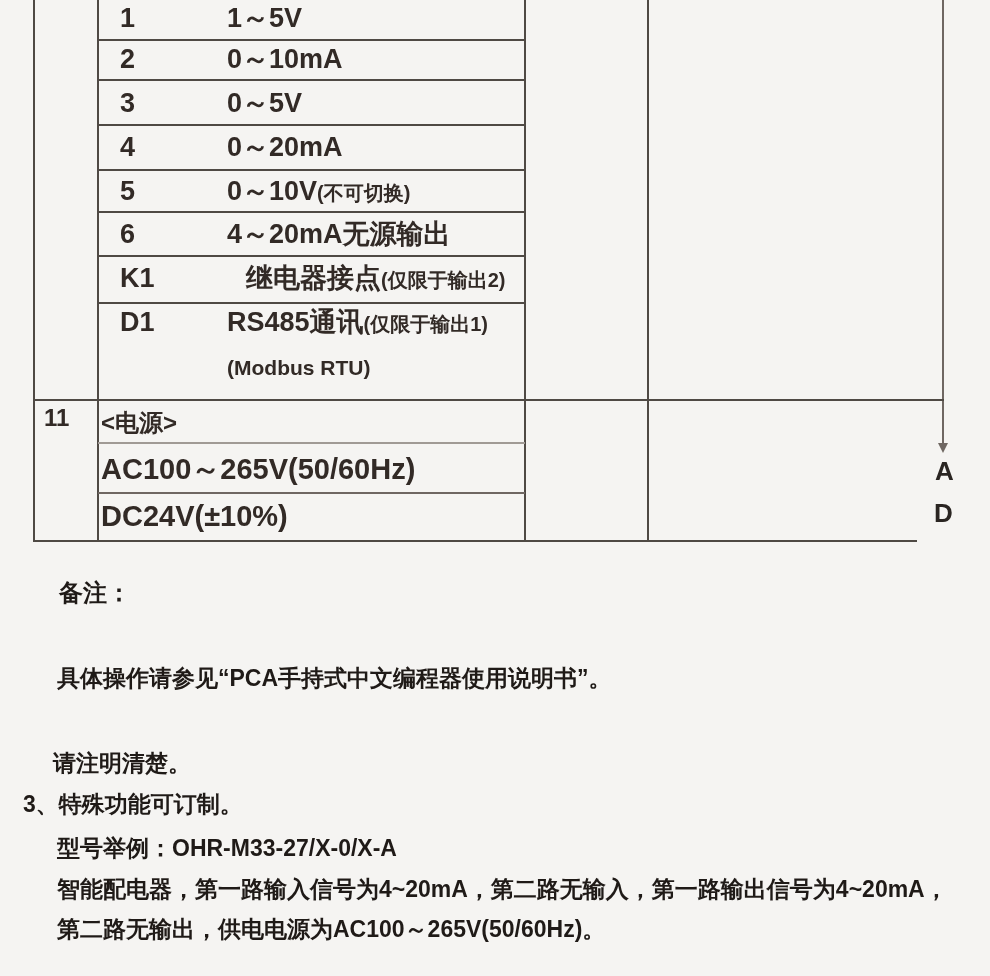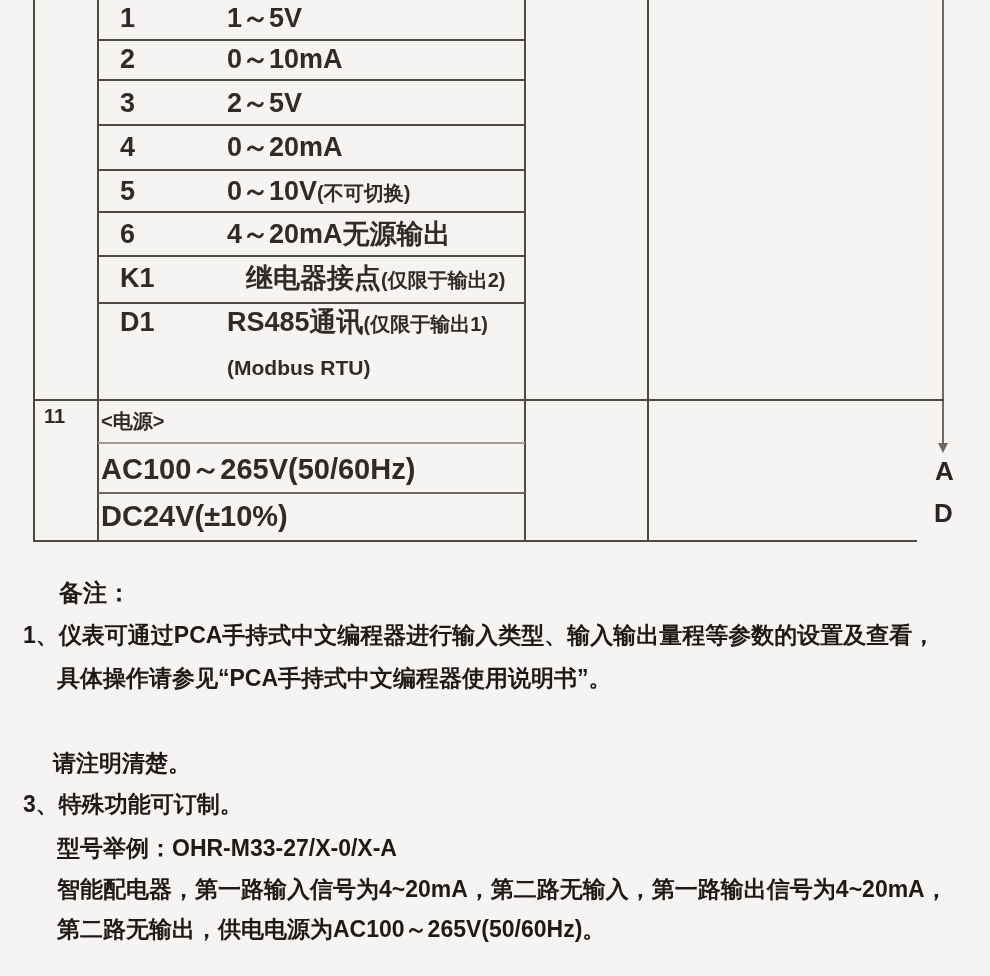--- a/index.html
+++ b/index.html
@@ -15,21 +15,21 @@
   .ln.grey{background:#a09a95;}
   .ln.mid{background:#6f6762;}
   
   .cell{
     position:absolute;white-space:nowrap;
     color:#322a26;font-weight:600;line-height:1;
     font-size:27px;letter-spacing:0px;
   }
   .cell .small, .cell.small{font-size:20px;font-weight:600;}
   .power{font-size:29px;}
-  .idx{font-size:20px;}
+  .idx{font-size:24px;}
   .letter{position:absolute;font-size:26px;font-weight:600;color:#2a2522;line-height:1;}
   .arrowhead{
     position:absolute;width:0;height:0;
     border-left:5px solid transparent;border-right:5px solid transparent;
     border-top:10px solid #6f6762;
   }
   .note{
     position:absolute;white-space:nowrap;line-height:1.15;
     color:#1f1a17;font-weight:700;font-size:23px;
   }
@@ -69,21 +69,21 @@
   <div class="cell" style="left:120px;top:265px;">K1</div>
   <div class="cell" style="left:120px;top:309px;text-align:right;">D1</div>
 
   <div class="cell" style="left:227px;top:5px;">
     <span>1～5V</span><span class="small"></span>
   </div>
   <div class="cell" style="left:227px;top:46px;">
     <span>0～10mA</span><span class="small"></span>
   </div>
   <div class="cell" style="left:227px;top:90px;">
-    <span>2～5V</span><span class="small"></span>
+    <span>0～5V</span><span class="small"></span>
   </div>
   <div class="cell" style="left:227px;top:134px;">
     <span>0～20mA</span><span class="small"></span>
   </div>
   <div class="cell" style="left:227px;top:178px;">
     <span>0～10V</span><span class="small">(不可切换)</span>
   </div>
   <div class="cell" style="left:227px;top:221px;">
     <span>4～20mA无源输出</span><span class="small"></span>
   </div>
@@ -97,21 +97,20 @@
 
   <div class="cell idx" style="left:44px;top:406px;">11</div>
   <div class="cell idx" style="left:101px;top:411px;">&lt;电源&gt;</div>
   <div class="cell power" style="left:101px;top:455px;">AC100～265V(50/60Hz)</div>
   <div class="cell power" style="left:101px;top:502px;">DC24V(±10%)</div>
 
   <div class="letter" style="left:935px;top:458px;">A</div>
   <div class="letter" style="left:934px;top:500px;">D</div>
 
   <div class="note heading" style="left:23px;top:579px;margin-left:36px;">备注：</div>
-  <div class="note" style="left:23px;top:622px;">1、仪表可通过PCA手持式中文编程器进行输入类型、输入输出量程等参数的设置及查看，</div>
   <div class="note" style="left:57px;top:665px;">具体操作请参见“PCA手持式中文编程器使用说明书”。</div>
   <div class="note" style="left:53px;top:750px;">请注明清楚。</div>
   <div class="note" style="left:23px;top:791px;">3、特殊功能可订制。</div>
   <div class="note" style="left:57px;top:835px;">型号举例：OHR-M33-27/X-0/X-A</div>
   <div class="note" style="left:57px;top:876px;">智能配电器，第一路输入信号为4~20mA，第二路无输入，第一路输出信号为4~20mA，</div>
   <div class="note" style="left:57px;top:916px;">第二路无输出，供电电源为AC100～265V(50/60Hz)。</div>
 
 </div>
 
 </body></html>

